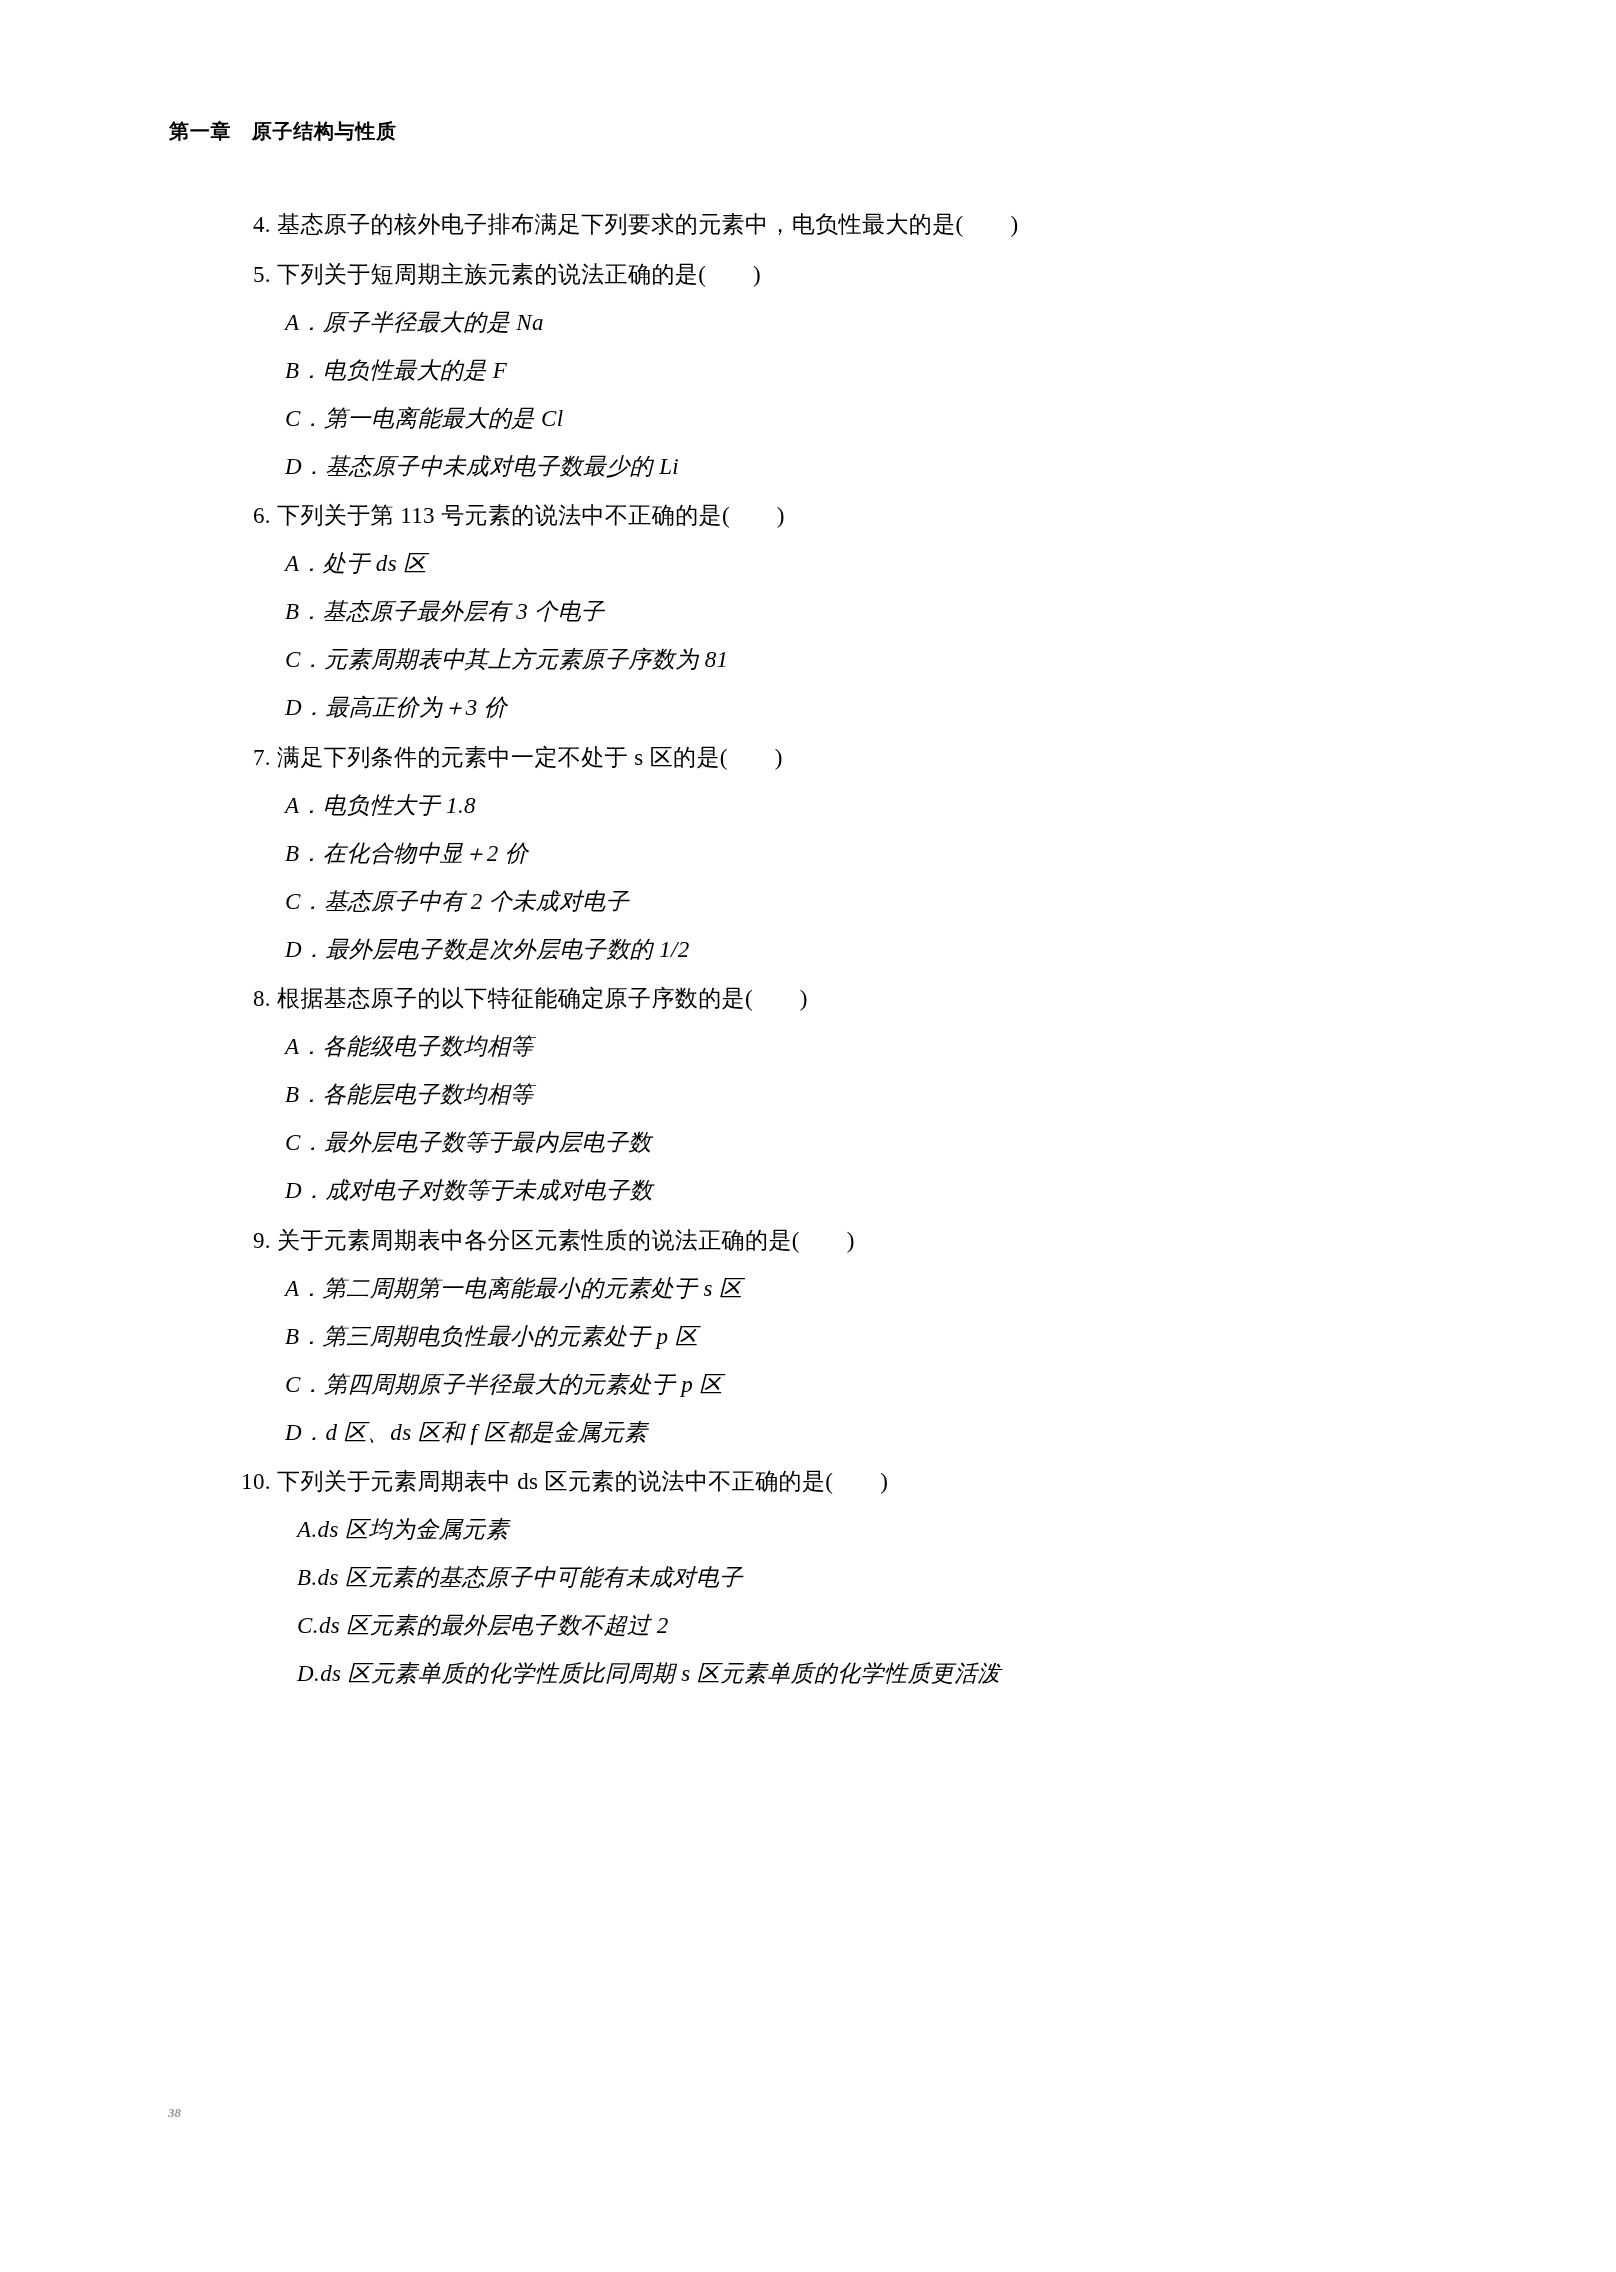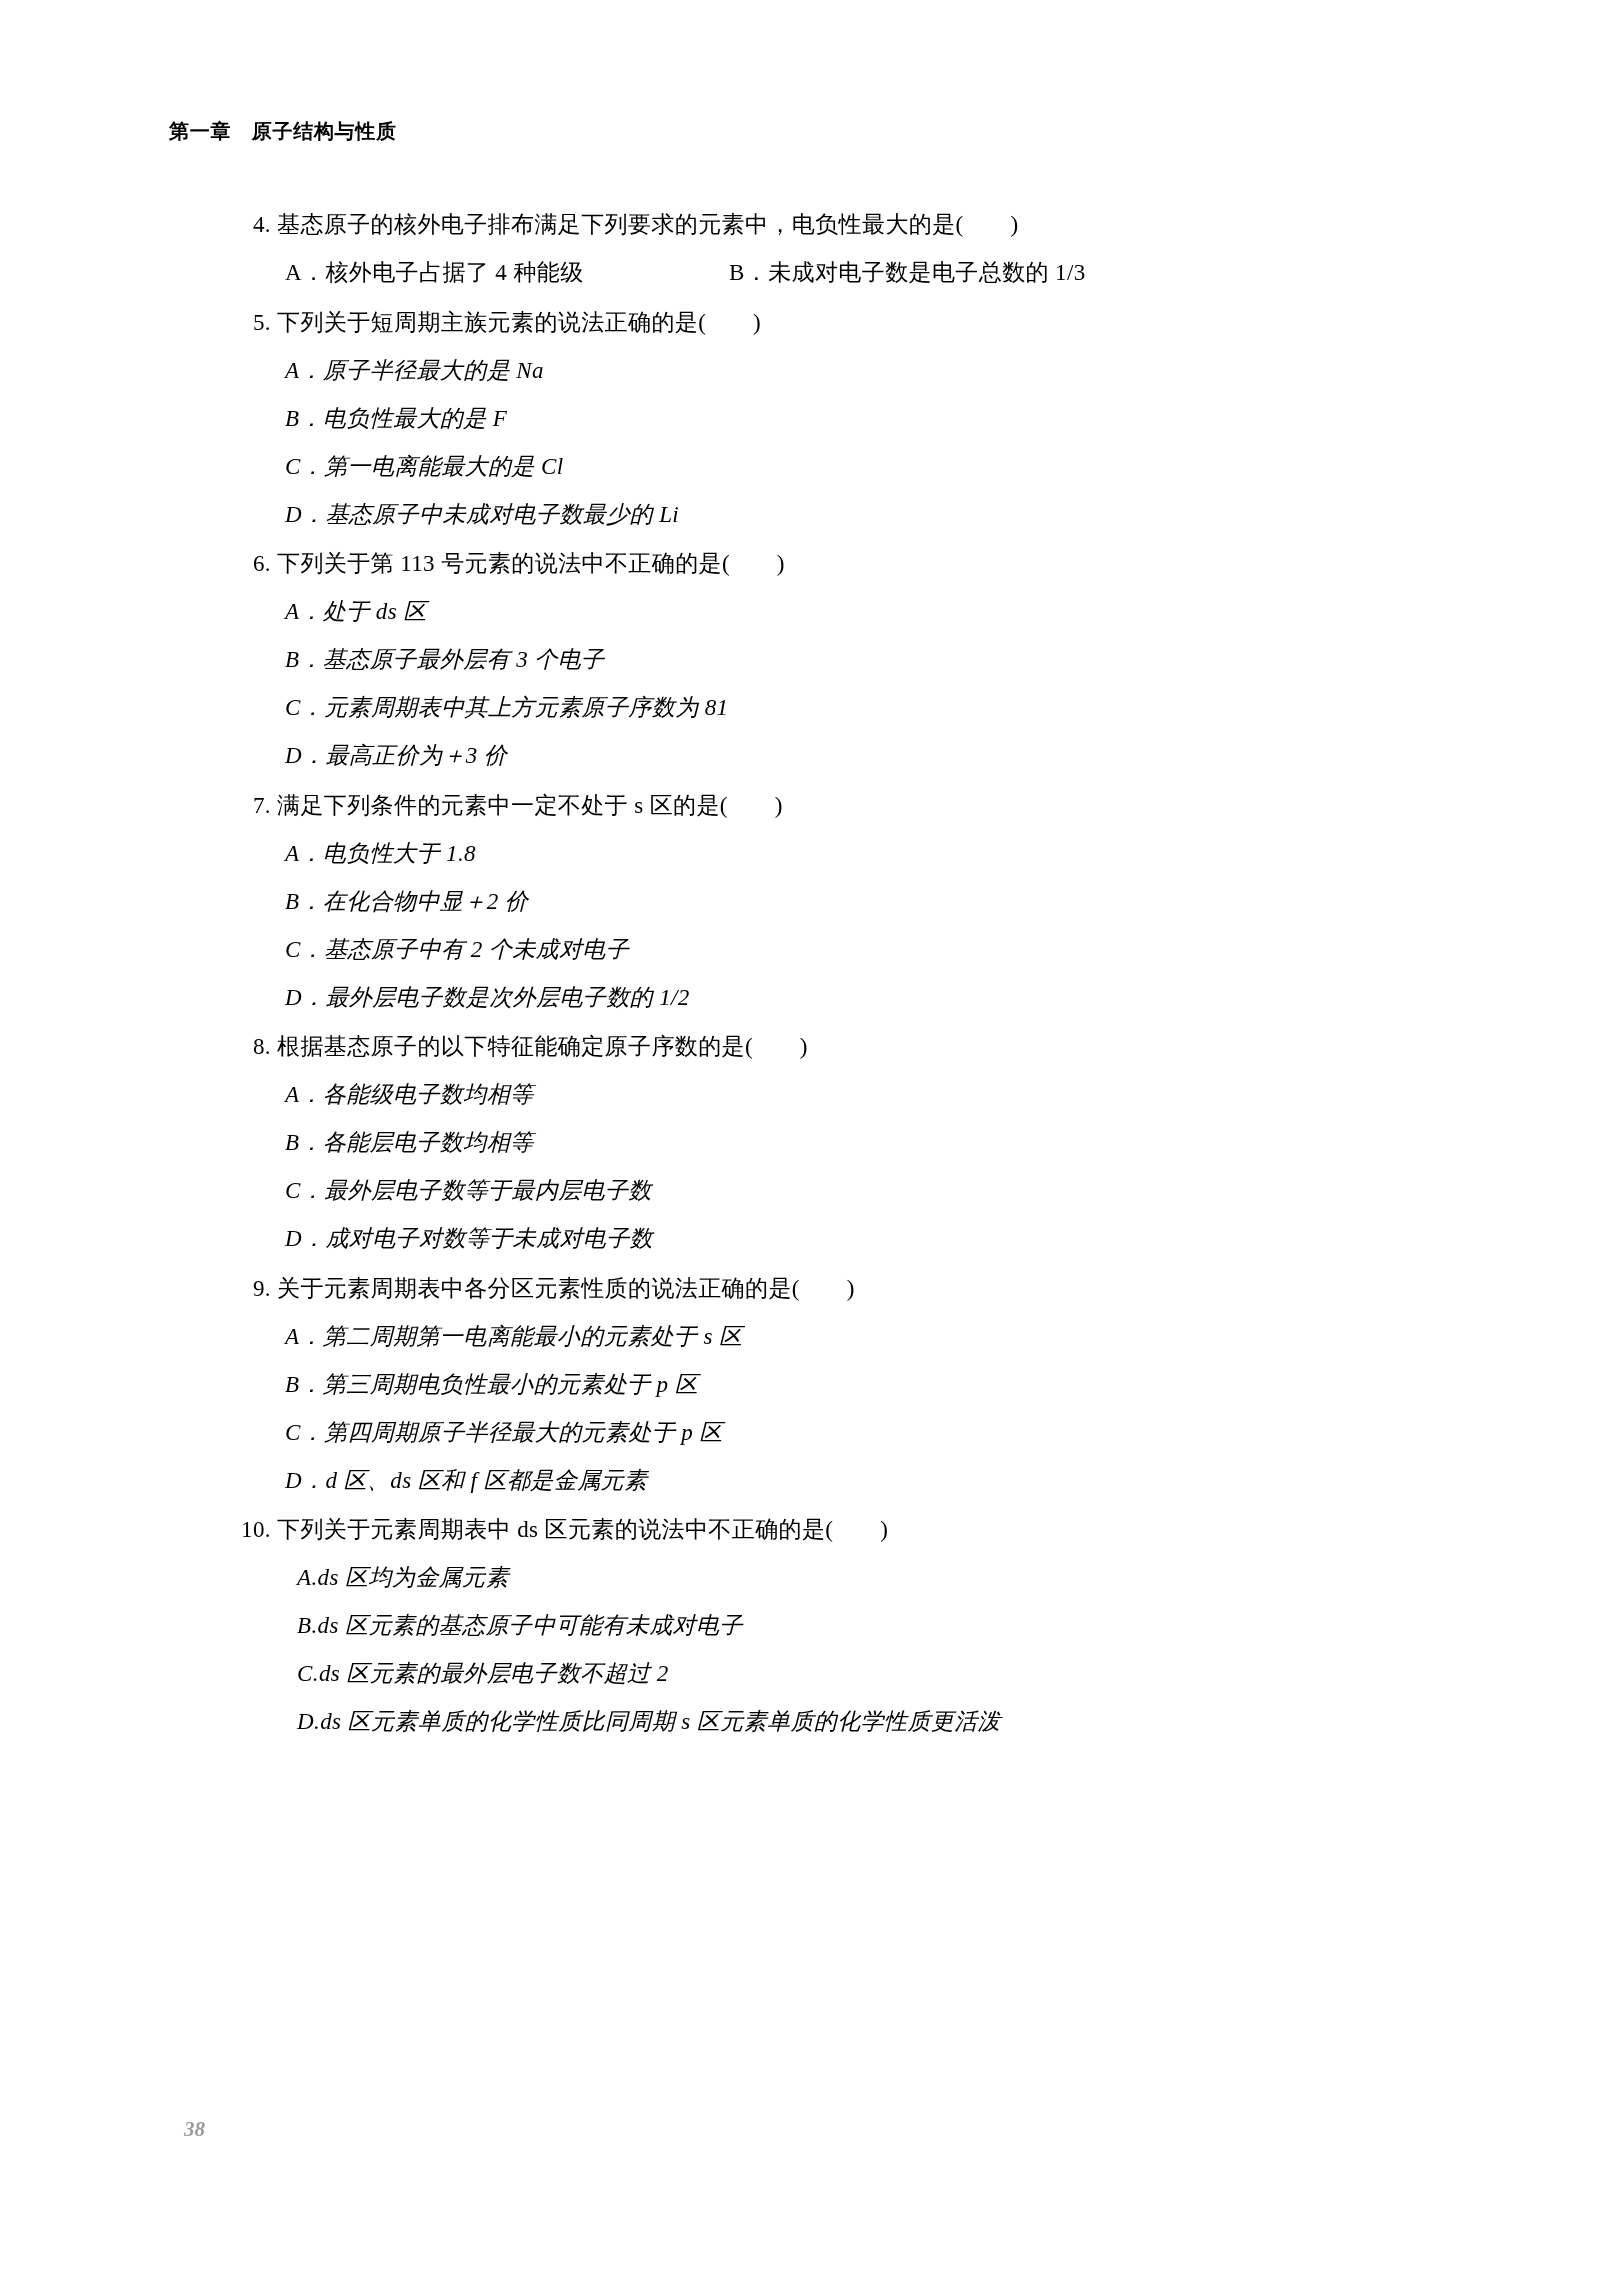--- a/index.html
+++ b/index.html
@@ -77,41 +77,39 @@
   .opt-wide-indent {
     padding-left: 62px;
   }
   sup {
     font-size: 0.62em;
     vertical-align: super;
     line-height: 0;
   }
   .pagenum {
     position: absolute;
-    left: 184px;
+    left: 168px;
     top: 2105px;
-    font-size: 21px;
+    font-size: 13px;
     font-style: italic;
     font-weight: bold;
     color: #9a9a9a;
-    margin-top: 12px;
   }
 </style>
 </head>
 <body>
 
 <div class="page">
 
   <div class="header">第一章　原子结构与性质</div>
 
   <div class="content">
 
     <div class="qblock">
       <div class="qline"><span class="qnum">4.</span><span>基态原子的核外电子排布满足下列要求的元素中，电负性最大的是(　　)</span></div>
-      <div class="opt-pair"><span class="opt-col2"><span>A．</span><span>核外电子占据了 4 种能级</span></span><span><span>B．</span><span>未成对电子数是电子总数的 1/3</span></span></div>
     </div>
 
     <div class="qblock">
       <div class="qline"><span class="qnum">5.</span><span>下列关于短周期主族元素的说法正确的是(　　)</span></div>
       <div class="opt"><span>A．</span><span>原子半径最大的是 Na</span></div>
       <div class="opt"><span>B．</span><span>电负性最大的是 F</span></div>
       <div class="opt"><span>C．</span><span>第一电离能最大的是 Cl</span></div>
       <div class="opt"><span>D．</span><span>基态原子中未成对电子数最少的 Li</span></div>
     </div>
 

